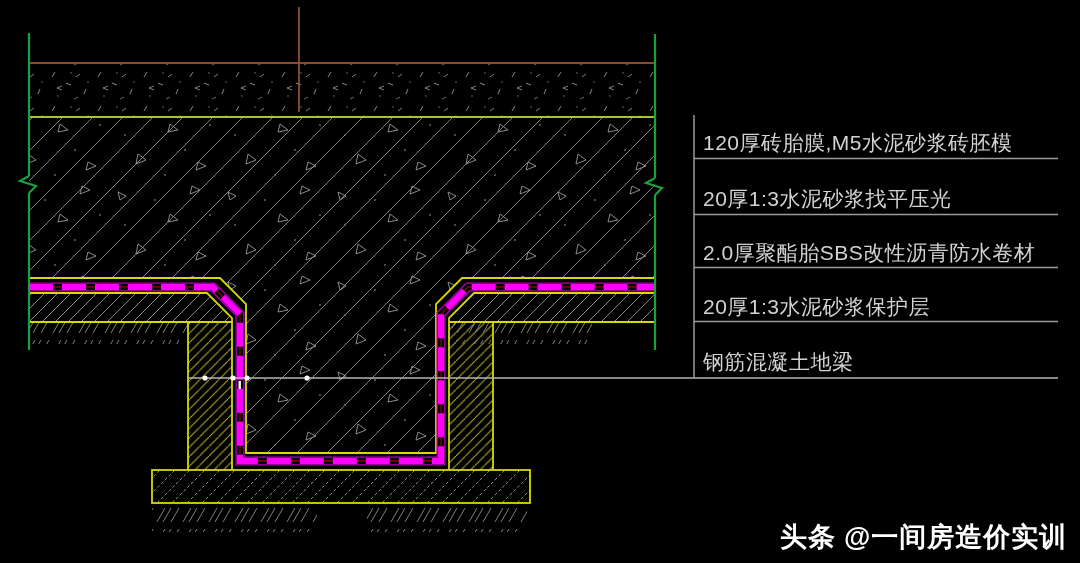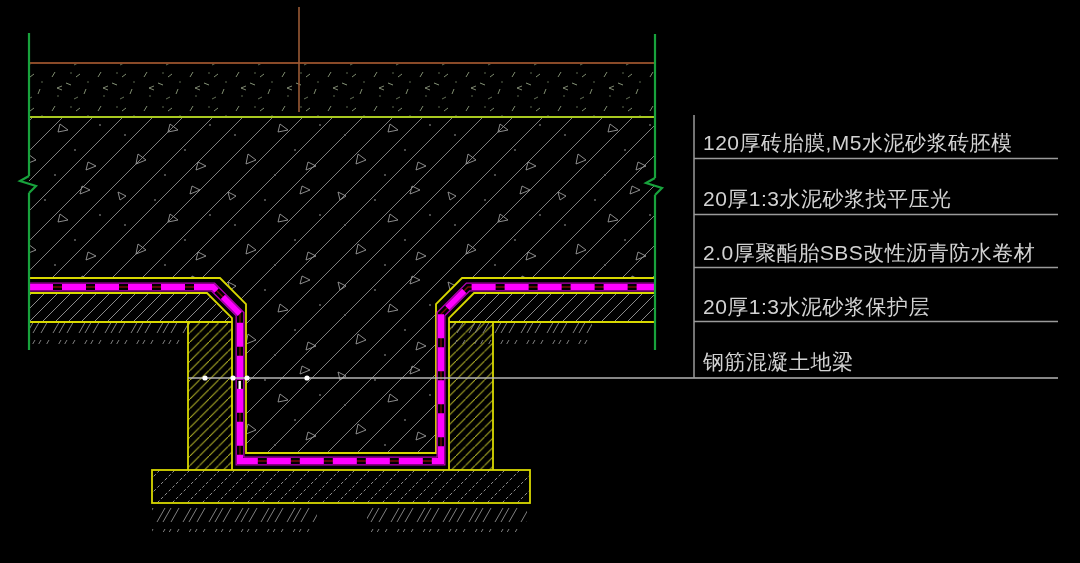--- a/index.html
+++ b/index.html
@@ -135,14 +135,17 @@
 
   <g>
     <text x="703" y="150">120厚砖胎膜,M5水泥砂浆砖胚模</text>
     <text x="703" y="205.5">20厚1:3水泥砂浆找平压光</text>
     <text x="703" y="259.5">2.0厚聚酯胎SBS改性沥青防水卷材</text>
     <text x="703" y="313.5">20厚1:3水泥砂浆保护层</text>
     <text x="703" y="369">钢筋混凝土地梁</text>
   </g>
 </svg>
 
+<div class="watermark">
+  <span class="brand">头条</span><span class="handle">@一间房造价实训</span>
+</div>
 
 </div>
 
 </body></html>

